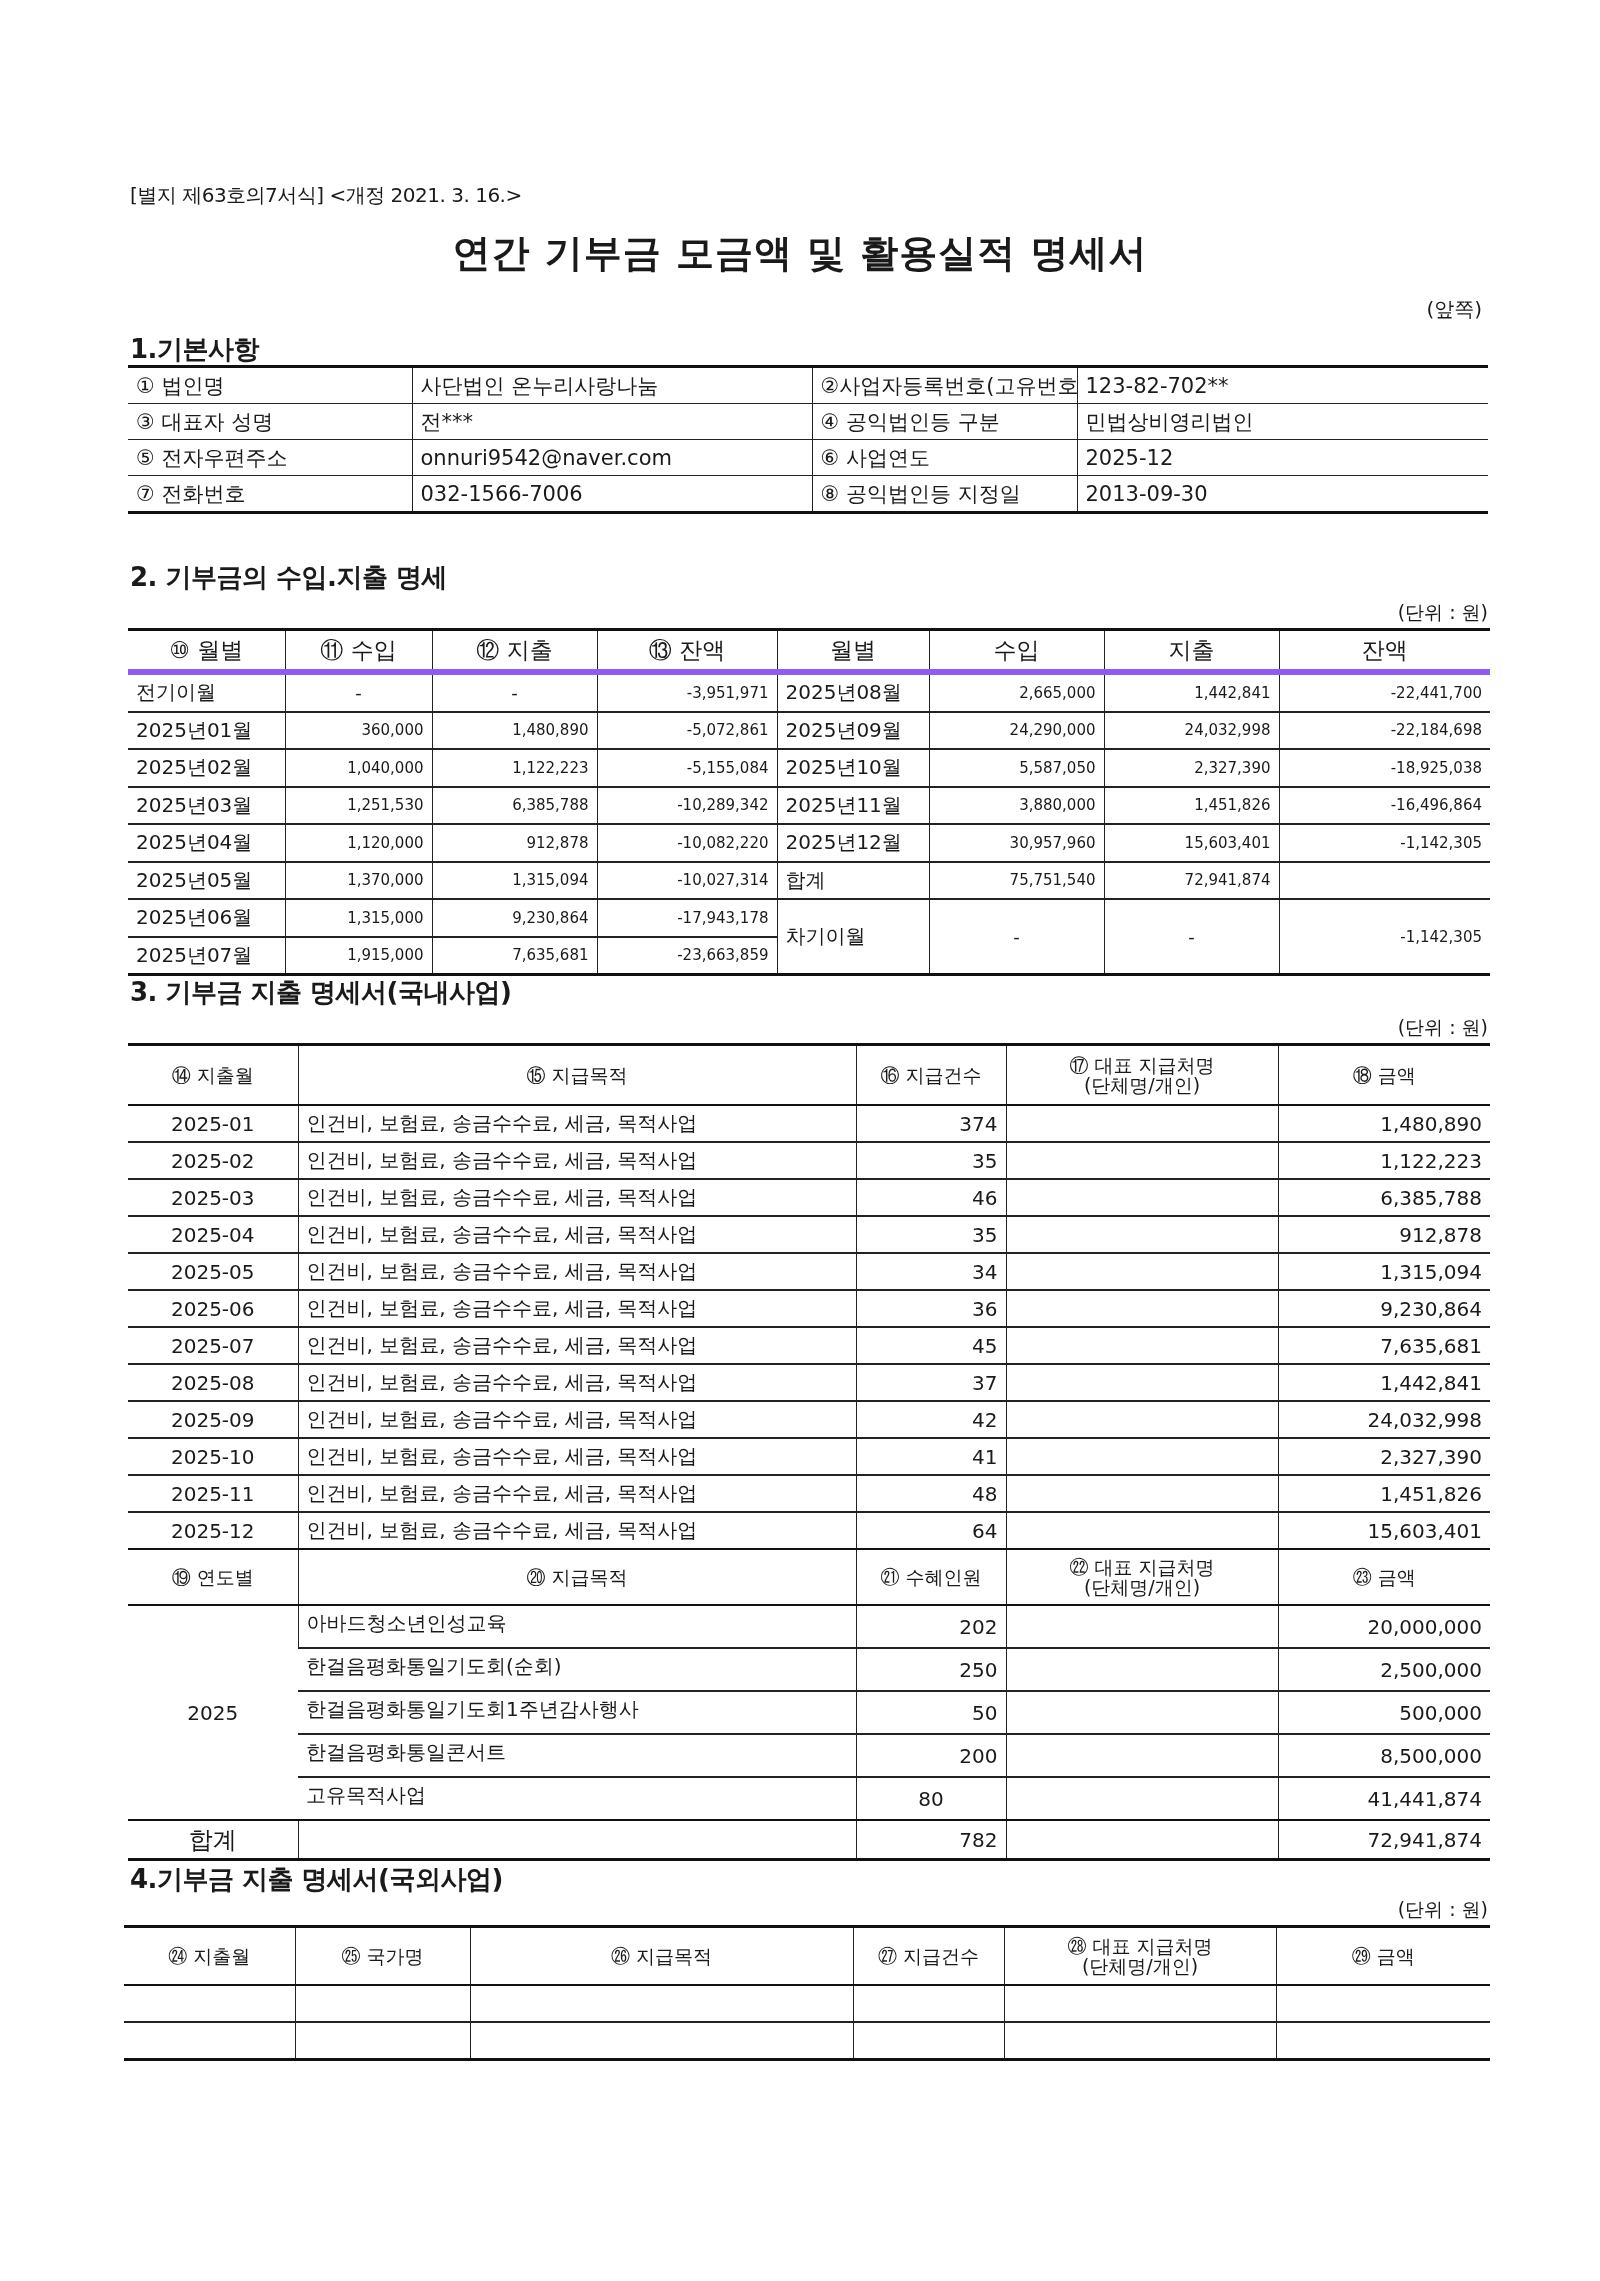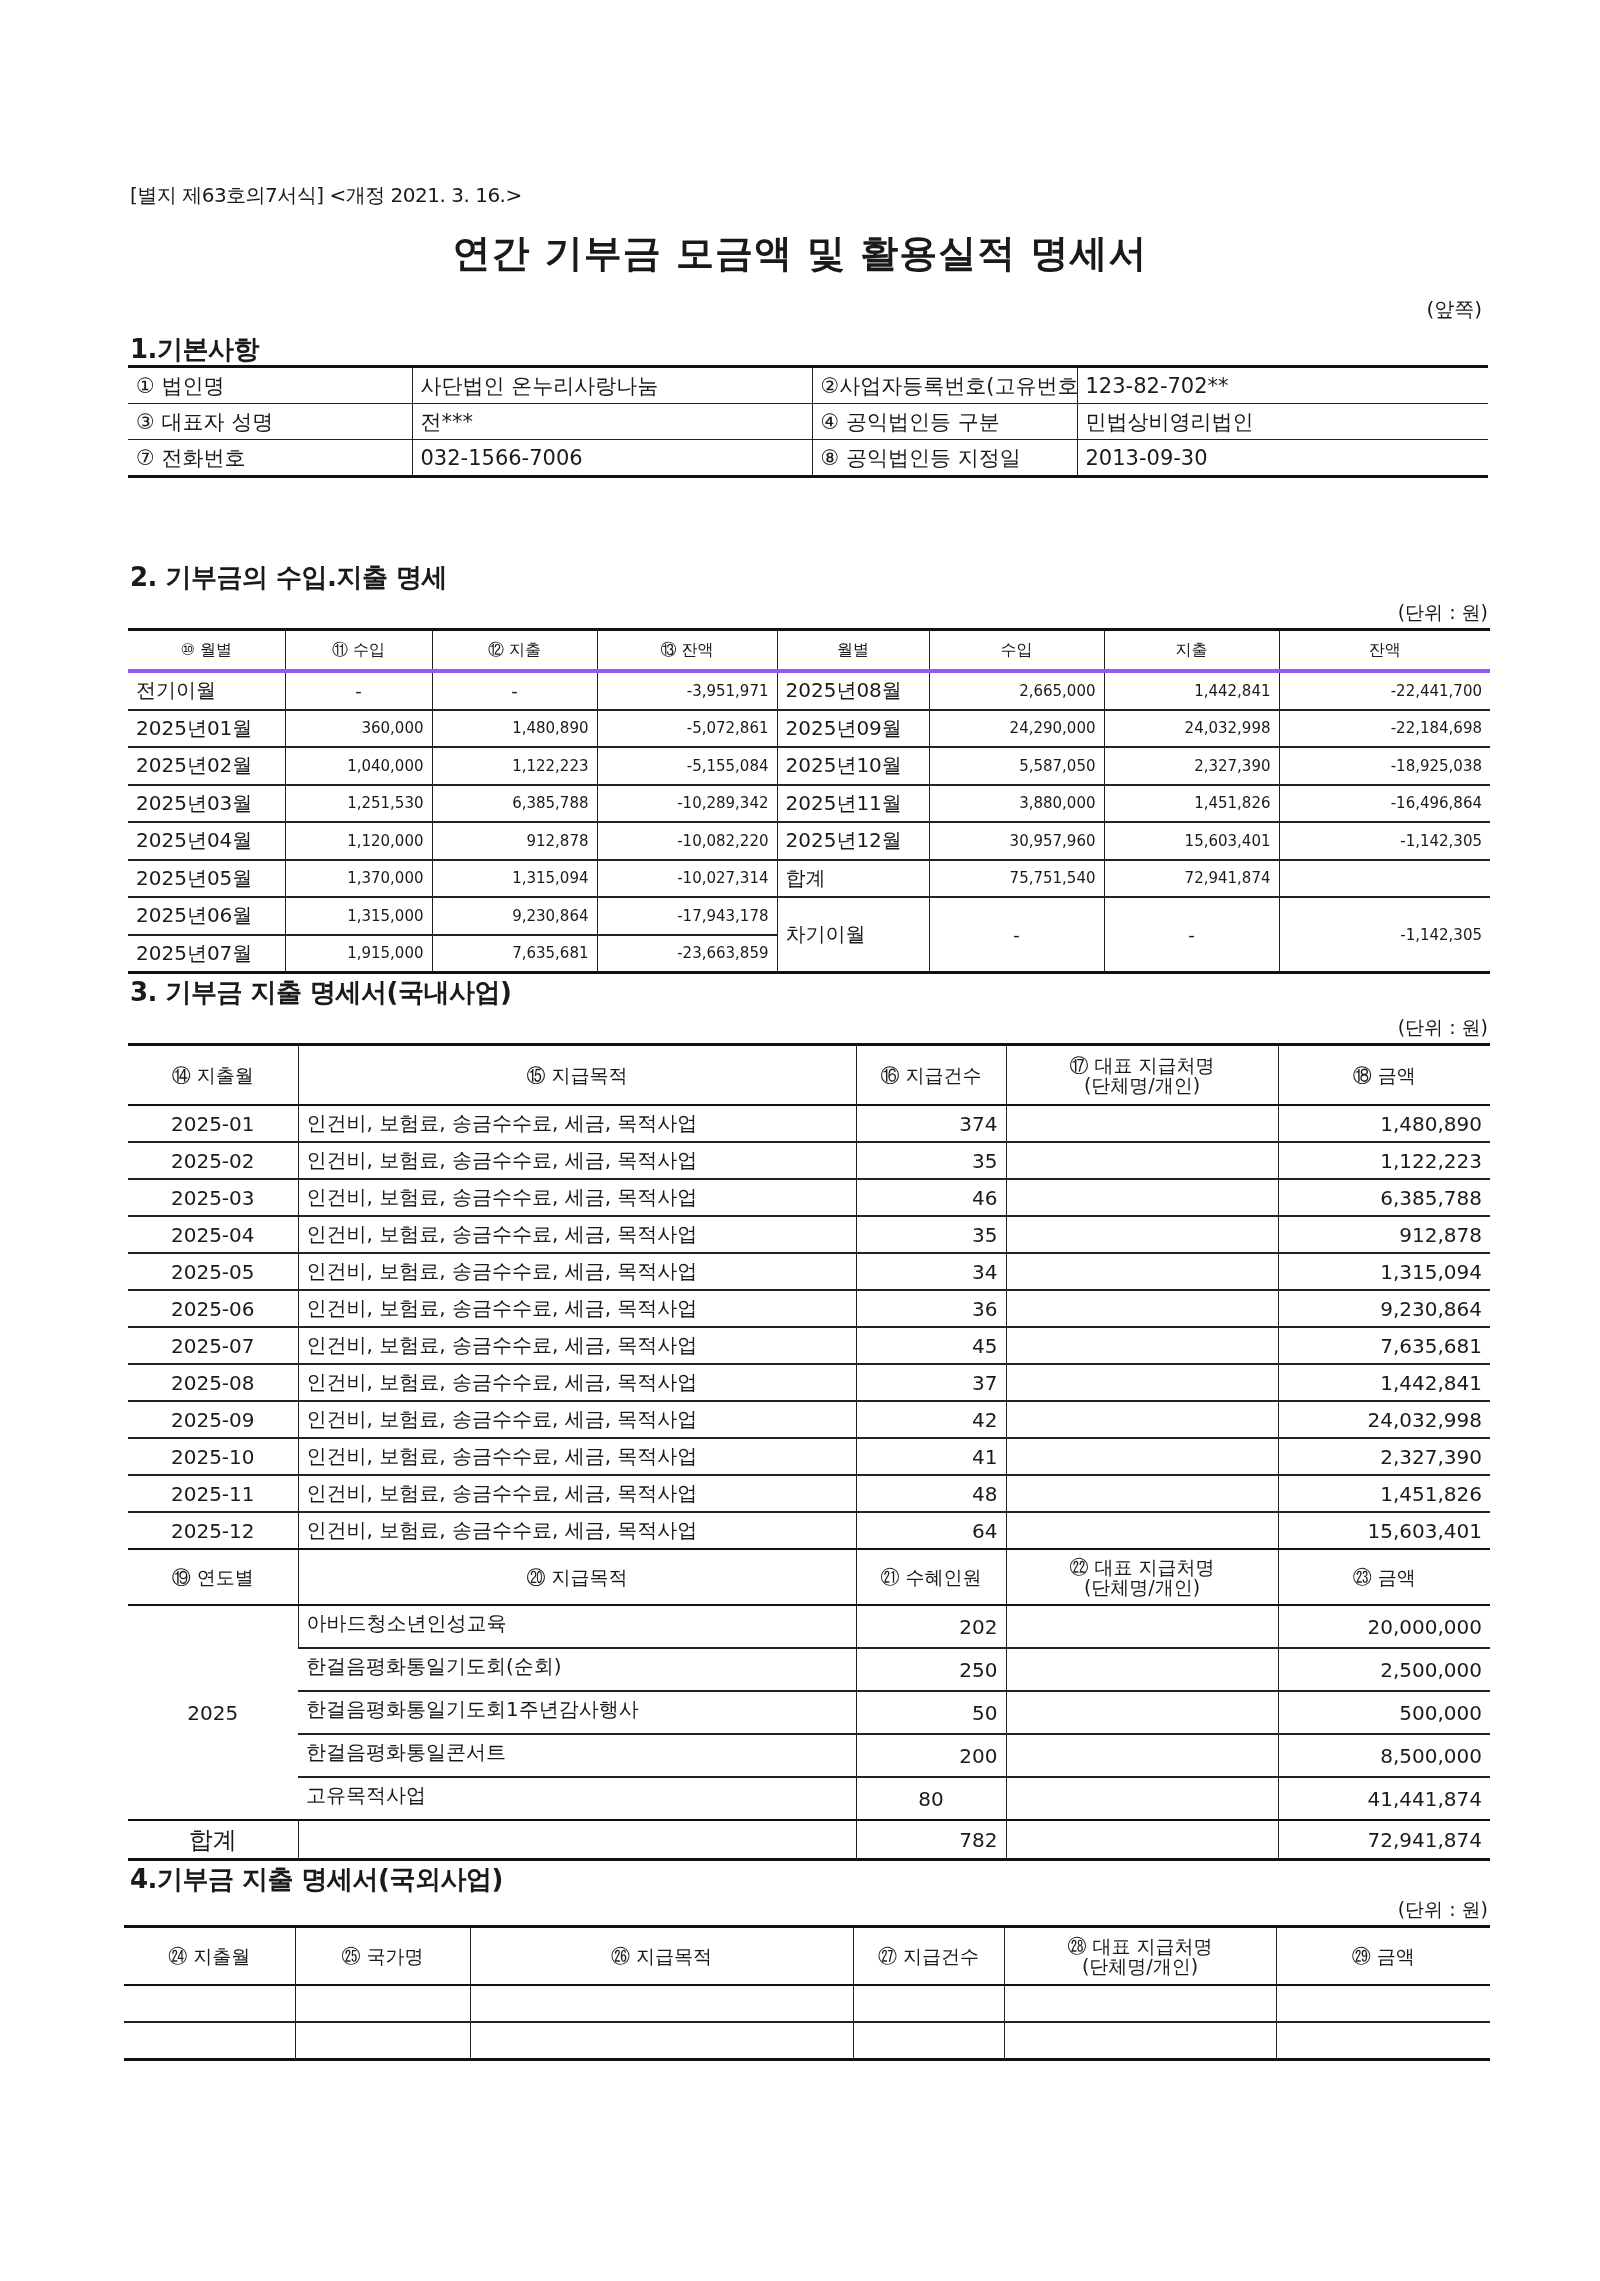--- a/index.html
+++ b/index.html
@@ -12,21 +12,21 @@
   .sec-title { font-size:26px; font-weight:bold; letter-spacing:-0.5px; }
   .unit { font-size:19px; }
   table { border-collapse:collapse; position:absolute; table-layout:fixed; }
   td, th { font-weight:normal; padding:0 8px; white-space:nowrap; overflow:hidden; }
   
   #t1 { left:128px; top:330px; width:1360px; border-top:3px solid #111; border-bottom:3px solid #111; }
   #t1 td { height:35px; border-bottom:1.5px solid #222; font-size:21px; }
   #t1 td.c { border-left:1.5px solid #222; }
   
   #t2 { left:128px; top:628px; width:1362px; border-top:3px solid #111; border-bottom:3px solid #111; }
-  #t2 th { height:38px; font-size:16px; border-bottom:4px solid #8b5cf6; border-left:1.5px solid #222; }
+  #t2 th { height:38px; font-size:23px; border-bottom:6px solid #8b5cf6; border-left:1.5px solid #222; }
   #t2 td { height:35.5px; border-bottom:2px solid #222; border-left:1.5px solid #222; font-size:15px; text-align:right; }
   #t2 th:first-child, #t2 td:first-child { border-left:none; }
   #t2 td.lab { font-size:20px; text-align:left; }
   #t2 td.mid { text-align:center; font-size:18px; }
   
   #t3 { left:128px; top:1043px; width:1362px; border-top:3px solid #111; border-bottom:3px solid #111; }
   #t3 th { height:58px; font-size:19px; text-align:center; border-bottom:2.5px solid #111; border-left:1.5px solid #222; line-height:20px; }
   #t3 td { height:35px; border-bottom:2px solid #222; border-left:1.5px solid #222; font-size:20px; }
   #t3 th:first-child, #t3 td:first-child { border-left:none; }
   #t3 td.ctr { text-align:center; }
@@ -62,20 +62,26 @@
       <td class="c">②사업자등록번호(고유번호)</td>
       <td class="c">123-82-702**</td>
     </tr>
     <tr>
       <td>③ 대표자 성명</td>
       <td class="c">전***</td>
       <td class="c">④ 공익법인등 구분</td>
       <td class="c">민법상비영리법인</td>
     </tr>
     <tr>
+      <td>⑤ 전자우편주소</td>
+      <td class="c">onnuri9542@naver.com</td>
+      <td class="c">⑥ 사업연도</td>
+      <td class="c">2025-12</td>
+    </tr>
+    <tr>
       <td>⑦ 전화번호</td>
       <td class="c">032-1566-7006</td>
       <td class="c">⑧ 공익법인등 지정일</td>
       <td class="c">2013-09-30</td>
     </tr>
   </tbody>
 </table>
 
 <div class="abs sec-title" style="left:130px; top:560px;">2. 기부금의 수입.지출 명세</div>
 <div class="abs unit" style="right:112px; top:600px;">(단위 : 원)</div>

